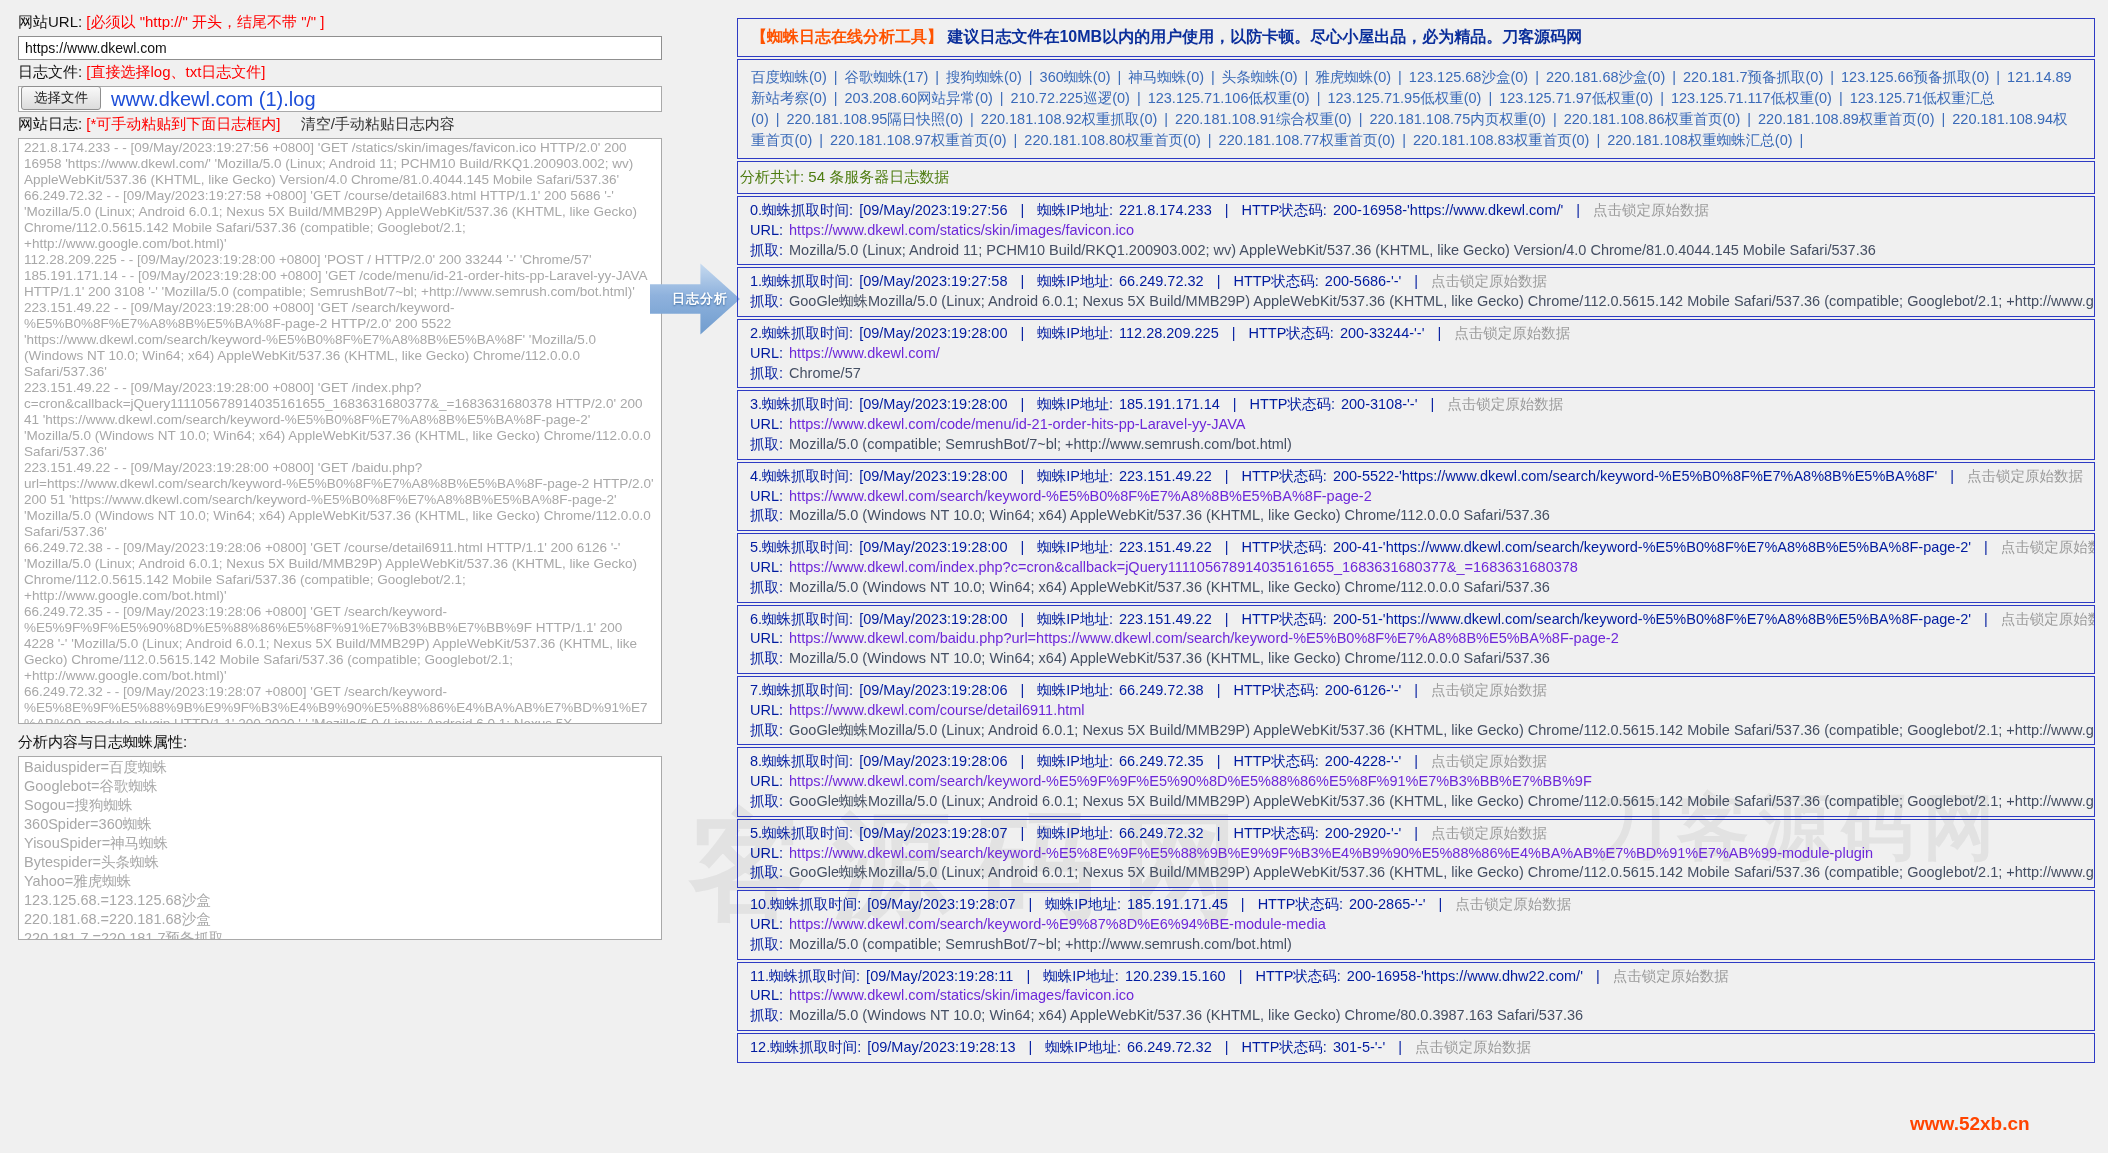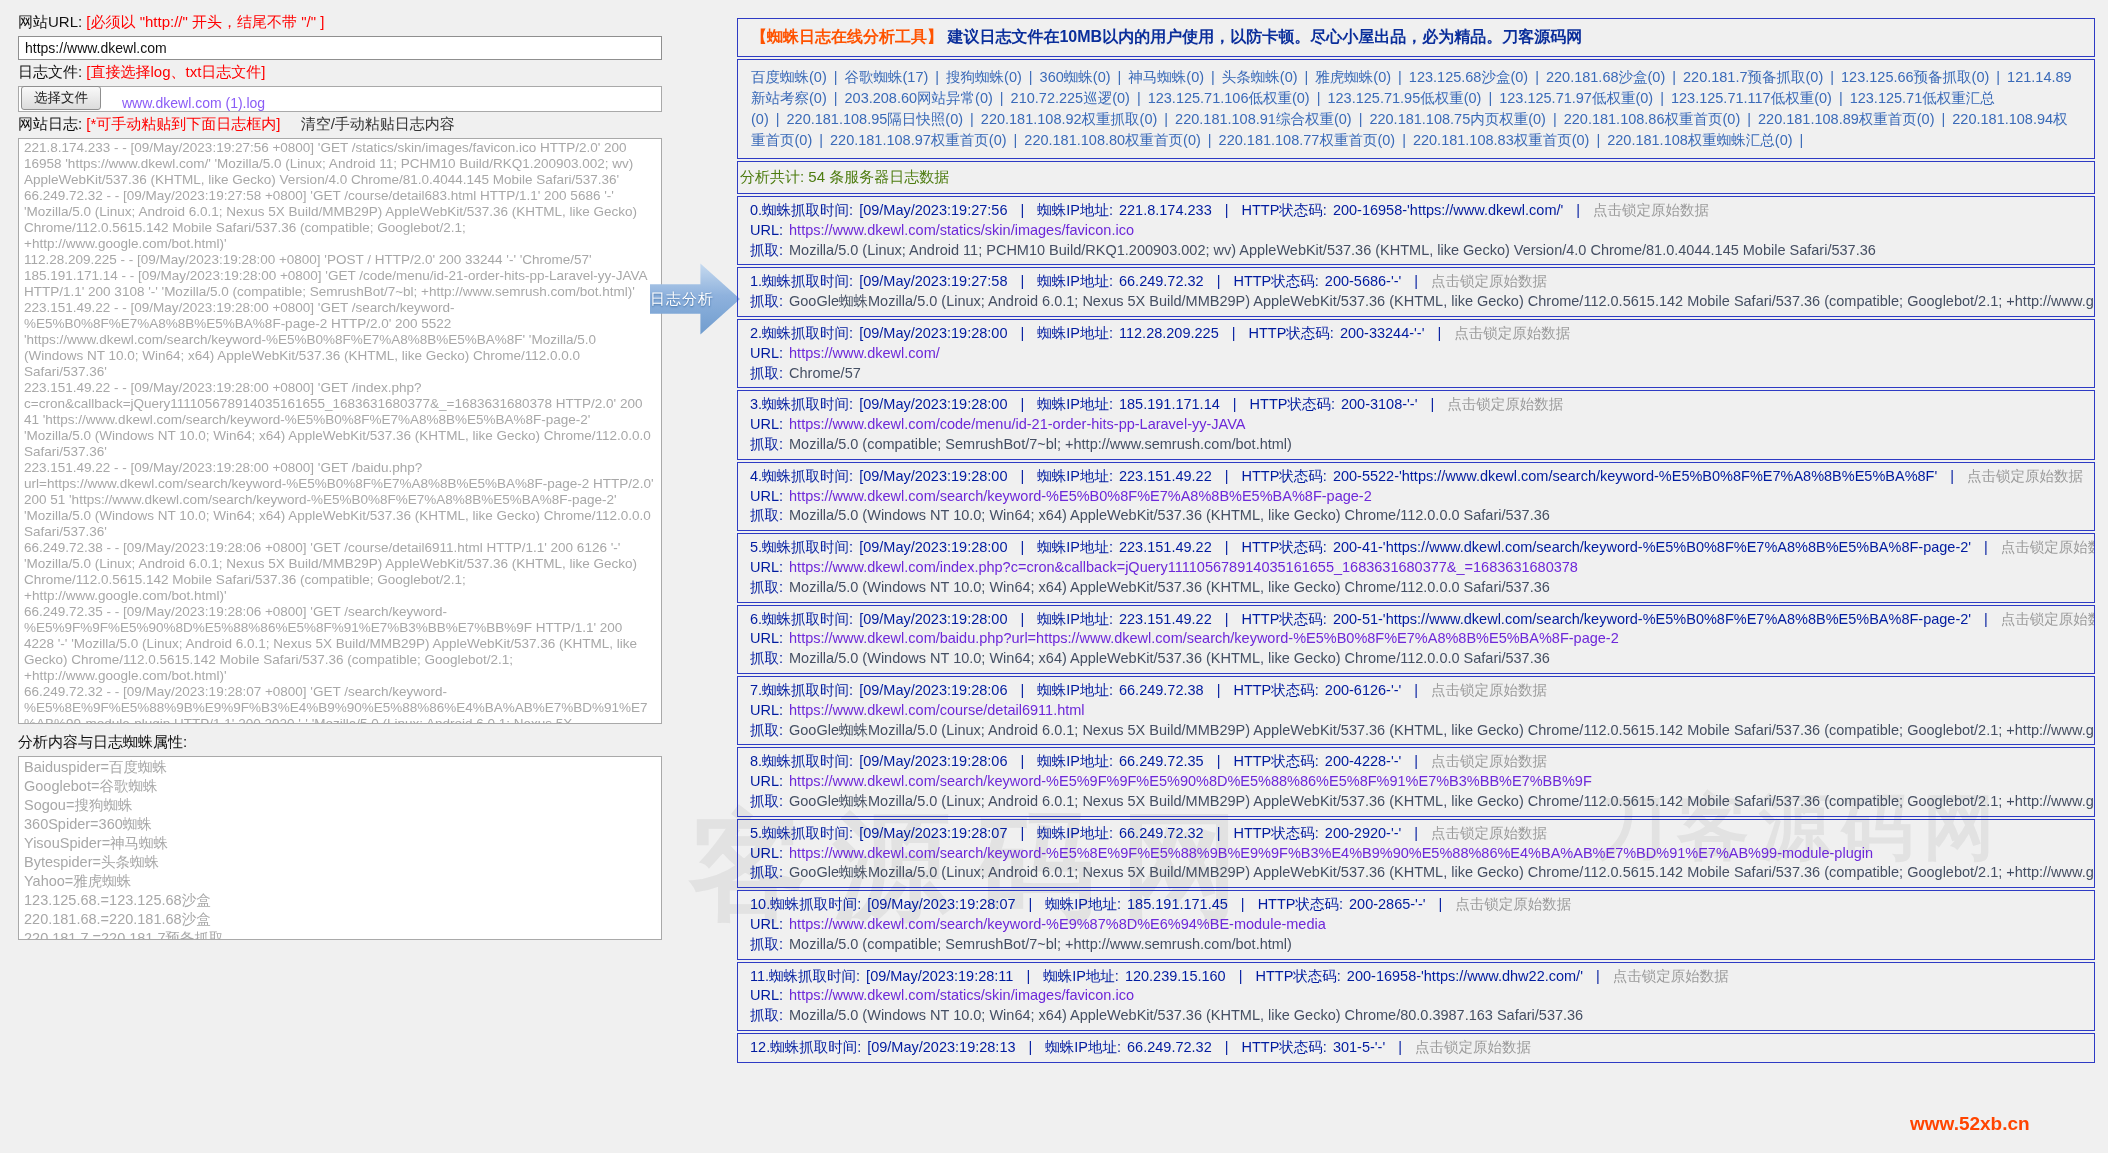--- a/index.html
+++ b/index.html
@@ -19,40 +19,40 @@
   }
   .filebox{
     width:644px;height:26px;border:1px solid #a9a9a9;background:#fff;
     display:flex;align-items:flex-end;margin:2px 0 3px;box-sizing:border-box
   }
   .filebtn{
     margin:1px 2px;padding:2px 12px;font-size:13.5px;color:#222;
     border:1px solid #8f8f8f;border-radius:3px;cursor:pointer;
     background:linear-gradient(#f9f9f9,#dcdcdc)
   }
-  .filename{font-size:14px;color:#8b5cf6;margin-left:19px}
+  .filename{font-size:20px;color:#1d4ed8;margin-left:8px}
   textarea{
     display:block;border:1px solid #a9a9a9;background:#fff;color:#a8a8a8;
     resize:none;overflow-y:scroll;overflow-x:hidden;padding:1px 5px;
     box-sizing:border-box;font-family:"Liberation Sans","DejaVu Sans",sans-serif;
   }
   textarea.log{width:644px;height:586px;font-size:13.5px;line-height:16px}
   textarea.attrs{width:644px;height:184px;font-size:14.5px;line-height:19px;margin-top:2px}
   textarea::-webkit-scrollbar{width:17px;background:#f0f0f0}
   textarea::-webkit-scrollbar-thumb{background:#cdcdcd;border:1px solid #a6a6a6}
   textarea::-webkit-scrollbar-button:single-button{height:16px;background:#f1f1f1;border:1px solid #c8c8c8}
   
   .arrow{
     position:absolute;left:650px;top:262px;width:90px;height:74px;z-index:2;
     background:linear-gradient(180deg,#c9dcf0 0%,#8fb2dd 45%,#6f9cce 100%);
     clip-path:polygon(0 30%,56% 30%,56% 2%,100% 50%,56% 98%,56% 70%,0 70%);
     display:flex;align-items:center;cursor:pointer
   }
   .arrow span{
-    color:#fff;font-weight:normal;font-size:15px;margin-left:0;
+    color:#fff;font-weight:bold;font-size:13px;margin-left:22px;
     letter-spacing:1px;text-shadow:0 1px 2px #3a6aa0
   }
   
   .right{position:absolute;left:737px;top:18px;width:1358px;z-index:2}
   .box{border:1px solid #2e3bc4;margin-bottom:2px;box-sizing:border-box}
   .hdr{padding:8px 13px;font-size:16px;font-weight:bold}
   .hdr .brand{color:#ff5300}
   .hdr .msg{color:#0a2e9b}
   .cats{padding:7px 13px;font-size:14.5px;line-height:21px;color:#3a6ab8}
   .cats .cat{color:#3a6ab8;cursor:pointer}

